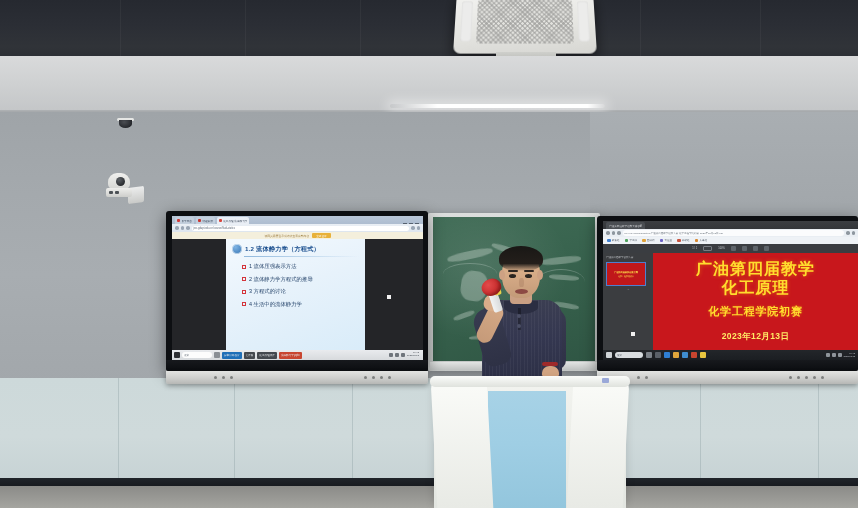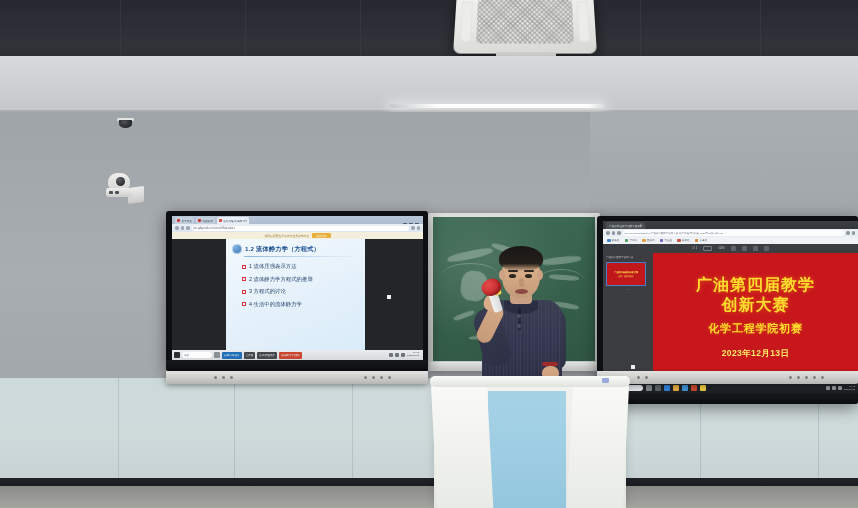--- a/index.html
+++ b/index.html
@@ -186,21 +186,21 @@
   .tb-win {
     height:7px; display:flex; align-items:center; gap:1.5px; padding:0 2px;
     border-radius:1px; flex:none;
   }
   .tb-win .wtx { font-size:2.6px; color:#e8eaec; white-space:nowrap; max-width:34px; overflow:hidden; }
   .tb-tray { margin-left:auto; display:flex; align-items:center; gap:2px; padding-right:2px; }
   .tb-tray i { width:4px; height:4px; background:#6f757c; display:block; border-radius:1px; }
   .tb-clock { font-size:2.4px; color:#4b5159; line-height:1.15; text-align:right; }
 
   
-  #right-display { left:597px; top:216px; width:261px; height:188px; }
+  #right-display { left:597px; top:216px; width:261px; height:155px; }
   #right-display .screen { left:6px; top:5px; right:0px; bottom:11px; }
 
   .pdf-browser { position:absolute; inset:0; background:#2c2e31; display:flex; flex-direction:column; }
   .pdf-tabstrip {
     height:8px; background:linear-gradient(180deg,#3b3e42,#33363a);
     display:flex; align-items:flex-end; gap:2px; padding:0 3px;
   }
   .pdf-tab {
     height:7px; border-radius:2px 2px 0 0; background:#4a4e53;
     display:flex; align-items:center; gap:1.5px; padding:0 3px;
@@ -732,21 +732,21 @@
             <div class="thead">广油第四届教学创新大赛</div>
             <div class="pdf-thumb">
               <span class="t1">广油第四届教学创新大赛</span>
               <span class="t2">化学工程学院初赛</span>
             </div>
             <div class="pdf-thumb-no">1</div>
             <span class="wdot"></span>
           </div>
           <div class="pdf-page">
             <div class="l1">广油第四届教学</div>
-            <div class="l2">创新大赛</div>
+            <div class="l2">化工原理</div>
             <div class="l3">化学工程学院初赛</div>
             <div class="l4">2023年12月13日</div>
           </div>
         </div>
 
         <div class="pdf-taskbar">
           <span class="pstart"></span>
           <span class="psearch">搜索</span>
           <span class="pico" style="background:#7d838a"></span>
           <span class="pico" style="background:#5a6068"></span>

